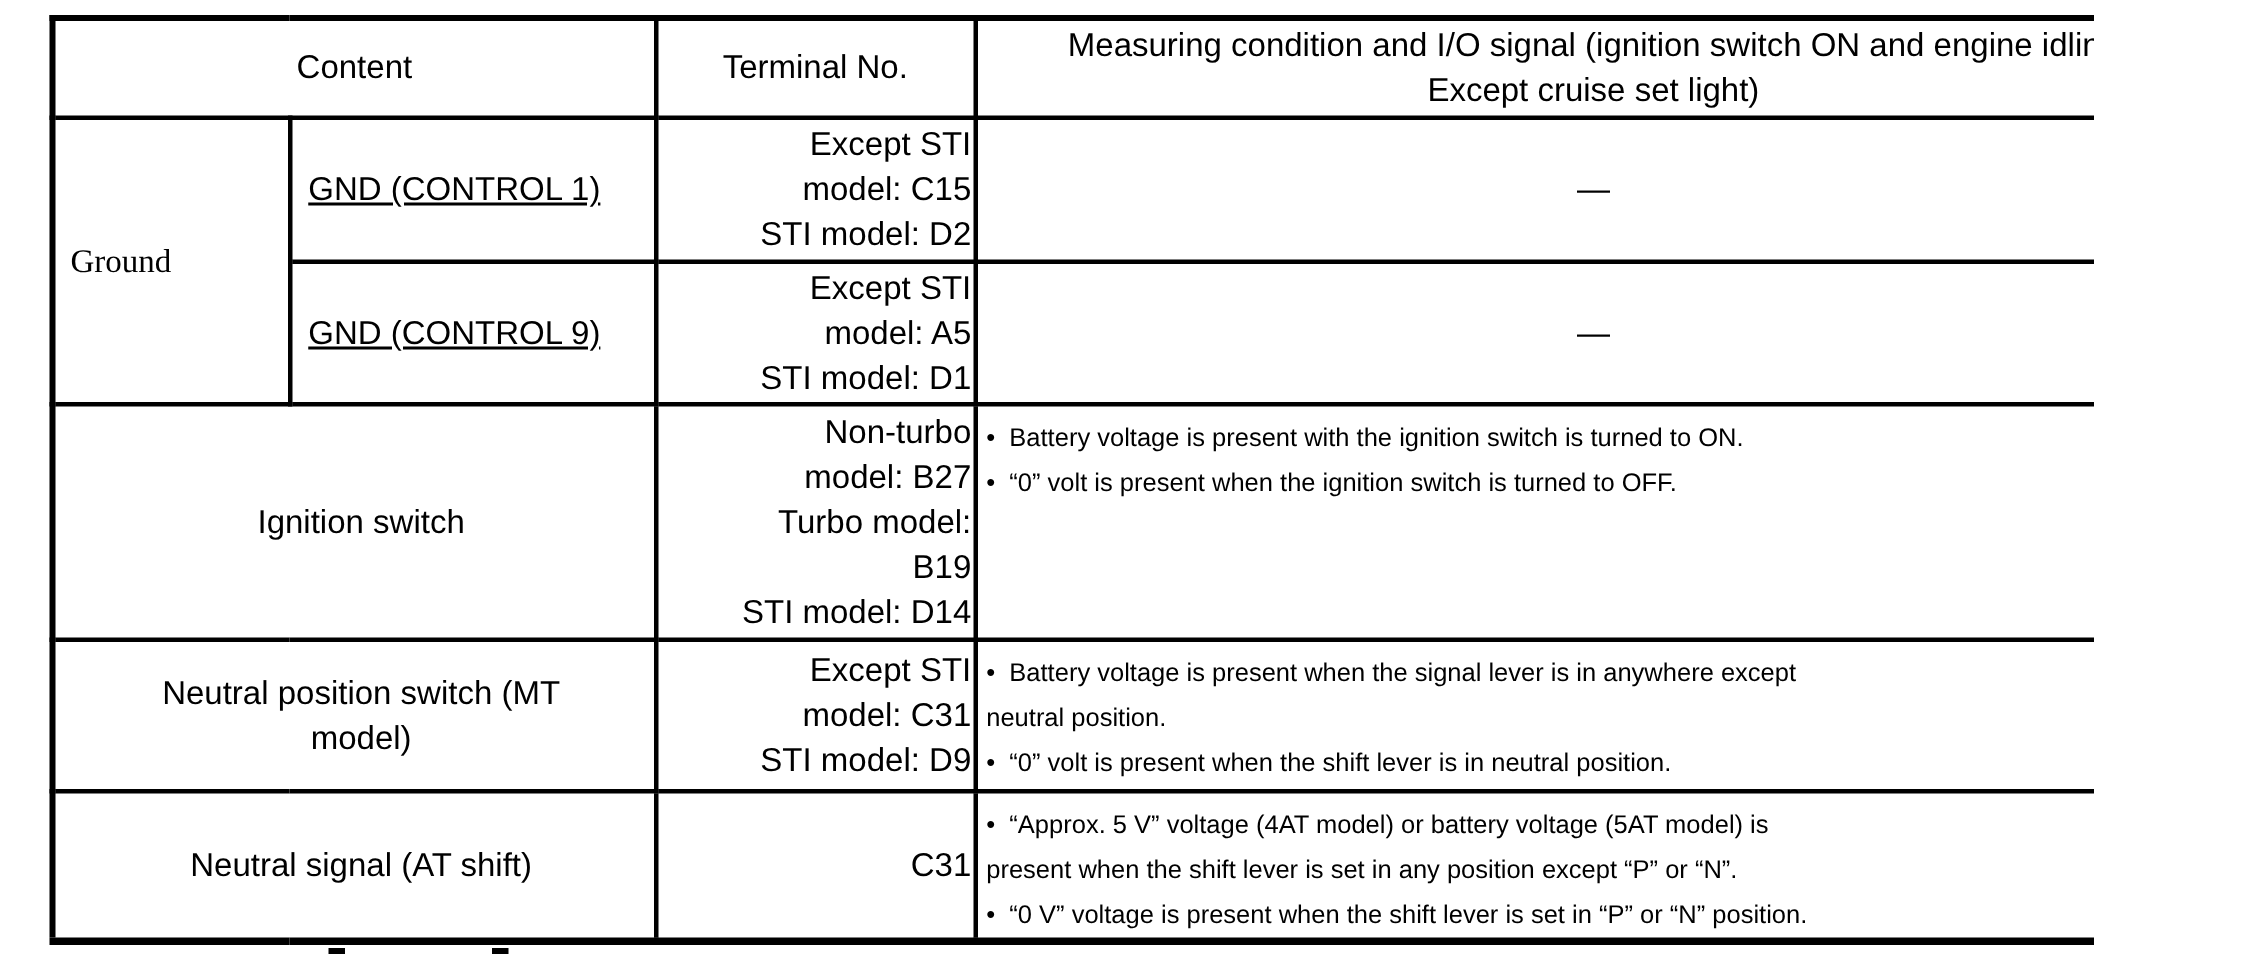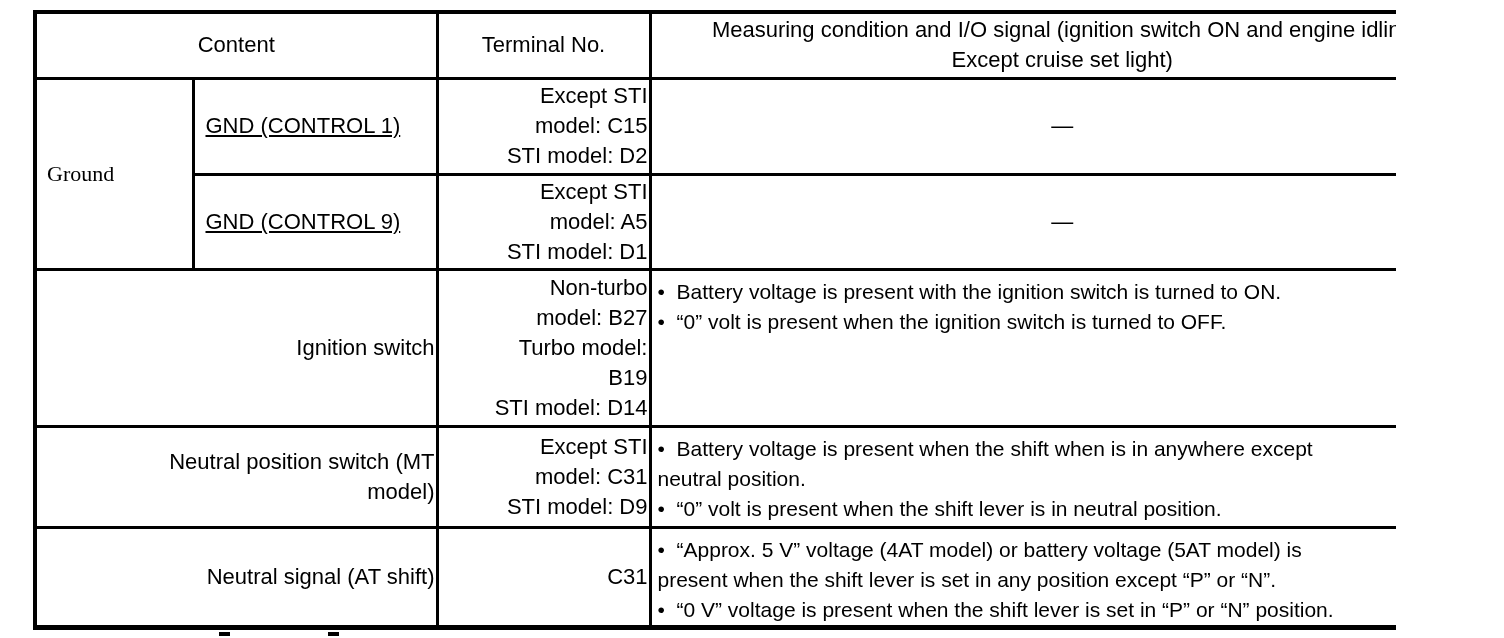--- a/index.html
+++ b/index.html
@@ -52,40 +52,40 @@
     padding-left: 10px;
     font-family: Liberation Serif, serif;
   }
   .sub-cell {
     text-align: left;
     vertical-align: middle;
     padding-left: 11px;
     text-decoration: underline;
   }
   .content-cell {
-    text-align: right;
+    text-align: center;
     vertical-align: middle;
     padding-left: 10px;
     white-space: pre-line;
   }
   .terminal-cell {
     text-align: right;
     vertical-align: middle;
     white-space: pre-line;
   }
   .dash-cell {
     text-align: center;
     vertical-align: middle;
   }
   .bullet-cell {
     vertical-align: top;
     padding: 6px 4px 0 6px;
   }
   .bullet {
-    font-size: 21px;
+    font-size: 17px;
     line-height: 30px;
     white-space: pre-wrap;
   }
   .fragment {
     position: absolute;
     background: #000;
     width: 11px;
     height: 4px;
     top: 632px;
   }
@@ -143,21 +143,21 @@
       </td>
     </tr>
 
     <tr class="row-neutmt">
       <td class="content-cell" colspan="2">Neutral position switch (MT
 model)</td>
       <td class="terminal-cell">Except STI
 model: C31
 STI model: D9</td>
       <td class="bullet-cell">
-        <div class="bullet">•  Battery voltage is present when the shift when is in anywhere except
+        <div class="bullet">•  Battery voltage is present when the signal lever is in anywhere except
 neutral position.</div>
         <div class="bullet">•  “0” volt is present when the shift lever is in neutral position.</div>
       </td>
     </tr>
 
     <tr class="row-neutat">
       <td class="content-cell" colspan="2">Neutral signal (AT shift)</td>
       <td class="terminal-cell">C31</td>
       <td class="bullet-cell">
         <div class="bullet">•  “Approx. 5 V” voltage (4AT model) or battery voltage (5AT model) is

